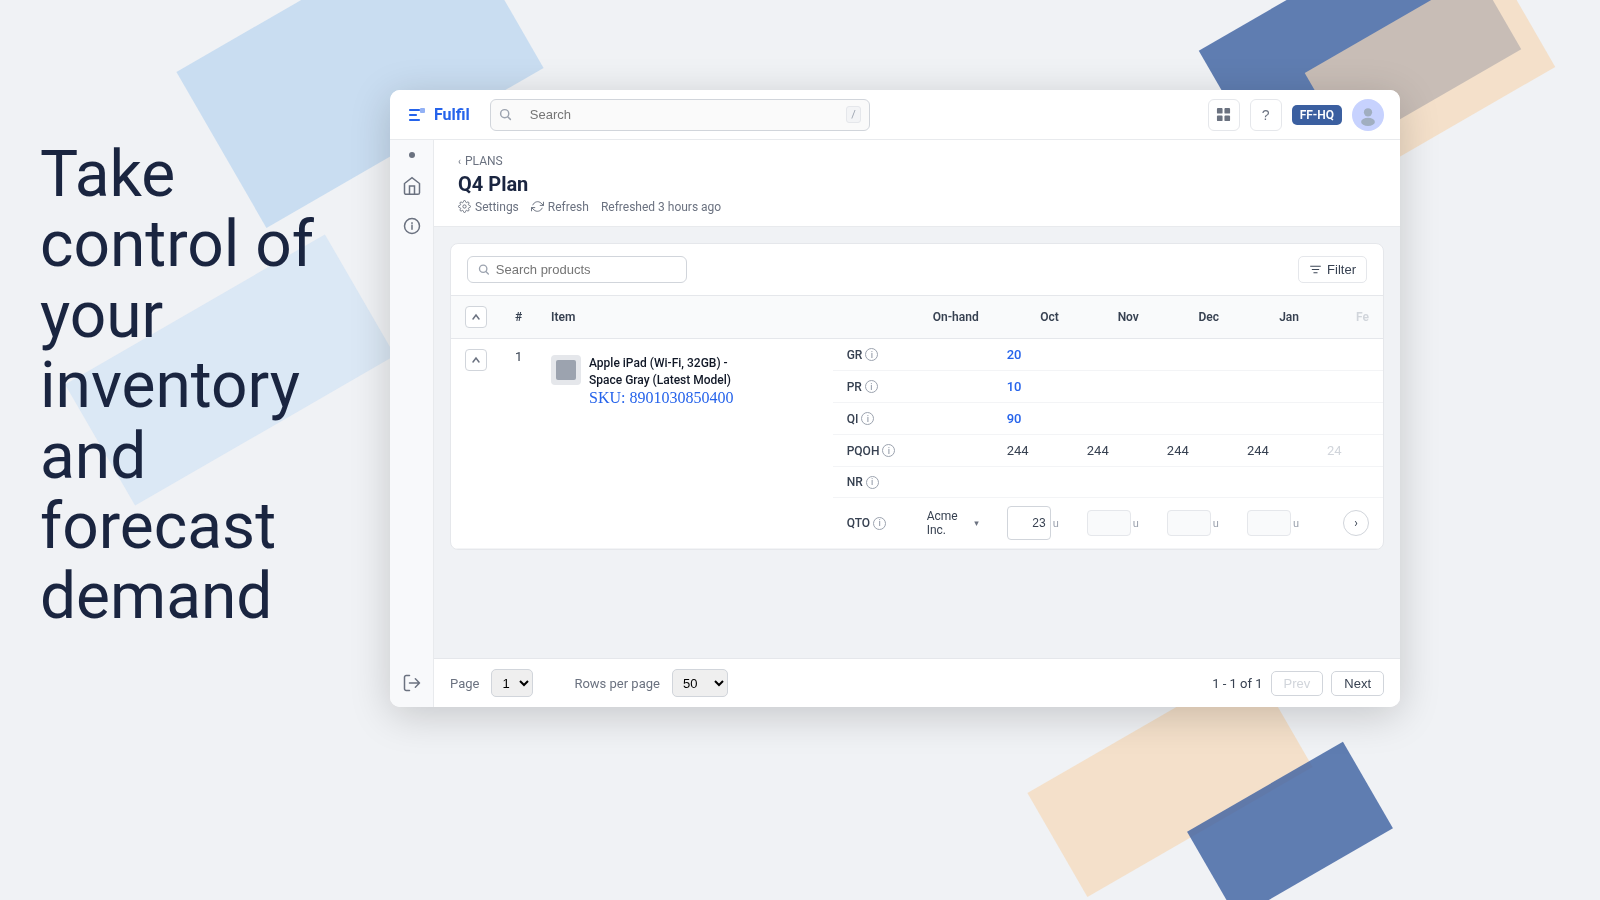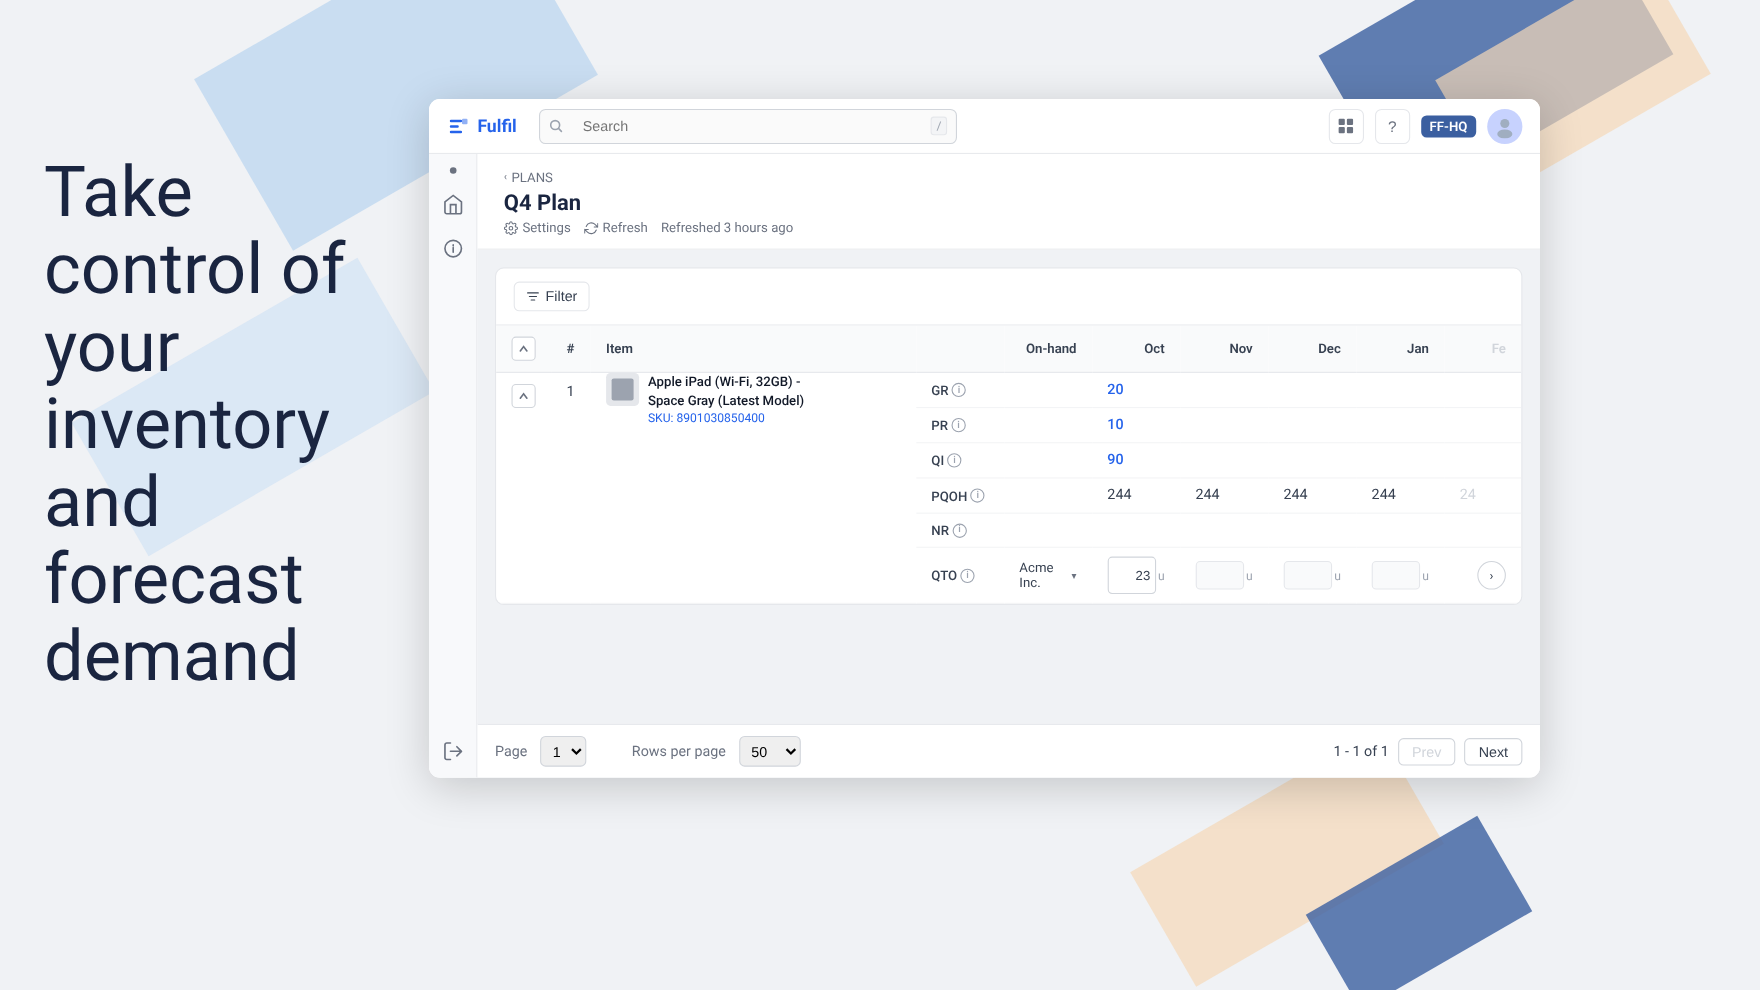--- a/index.html
+++ b/index.html
@@ -267,21 +267,21 @@
     }
     .header-actions {
       display: flex;
       align-items: center;
       gap: 12px;
       font-size: 12px;
       color: #6b7280;
     }
     .header-action-btn {
       display: flex;
-      align-items: center;
+      align-items: flex-start;
       gap: 4px;
       cursor: pointer;
     }
 
     
     .table-area {
       flex: 1;
       overflow: auto;
       padding: 16px 16px 0;
       background: #f0f2f5;
@@ -391,23 +391,24 @@
       border-radius: 2px;
     }
     .item-name {
       font-weight: 500;
       color: #111827;
       font-size: 12px;
       line-height: 1.4;
     }
     .item-sku {
       color: #2563eb;
-      font-size: 11px;
+      font-size: 16px;
       text-decoration: none;
       cursor: pointer;
+      font-family: Liberation Serif, serif;
     }
     .row-label {
       font-size: 12px;
       color: #374151;
       font-weight: 500;
       display: flex;
       align-items: center;
       gap: 3px;
     }
     .info-icon {
@@ -633,20 +634,27 @@
             <span>Refresh</span>
           </span>
           <span>Refreshed 3 hours ago</span>
         </div>
       </div>
 
       <div class="table-area">
         <div class="table-wrapper">
 
           <div class="table-toolbar">
+            <div class="product-search">
+              <svg width="13" height="13" viewBox="0 0 16 16" fill="none">
+                <circle cx="7" cy="7" r="5" stroke="#9ca3af" stroke-width="1.8"></circle>
+                <path d="M11 11l3 3" stroke="#9ca3af" stroke-width="1.8" stroke-linecap="round"></path>
+              </svg>
+              <input type="text" placeholder="Search products" style="">
+            </div>
             <button class="filter-btn">
               <svg width="13" height="13" viewBox="0 0 24 24" fill="none">
                 <line x1="3" y1="6" x2="21" y2="6" stroke="#374151" stroke-width="1.8" stroke-linecap="round"></line>
                 <line x1="6" y1="12" x2="18" y2="12" stroke="#374151" stroke-width="1.8" stroke-linecap="round"></line>
                 <line x1="9" y1="18" x2="15" y2="18" stroke="#374151" stroke-width="1.8" stroke-linecap="round"></line>
               </svg>
               <span>Filter</span>
             </button>
           </div>
 
@@ -677,21 +685,21 @@
                 <td rowspan="6" style="vertical-align:top; padding-top:10px; text-align:center;">
                   <div class="row-expand-btn">
                     <svg width="10" height="10" viewBox="0 0 10 10">
                       <path d="M2 7l3-4 3 4" stroke="#6b7280" stroke-width="1.5" fill="none" stroke-linecap="round"></path>
                     </svg>
                   </div>
                 </td>
                 <td rowspan="6" style="vertical-align:top; padding-top:10px; font-size:13px; color:#374151;">
                   <span>1</span>
                 </td>
-                <td rowspan="6" style="vertical-align:top; padding-top:0;">
+                <td rowspan="6" style="vertical-align:top; padding-top:16px;">
                   <div class="item-product">
                     <div class="item-thumb">
                       <div class="item-thumb-inner"></div>
                     </div>
                     <div>
                       <div class="item-name">Apple iPad (Wi-Fi, 32GB) -<br>Space Gray (Latest Model)</div>
                       <a class="item-sku">SKU: 8901030850400</a>
                     </div>
                   </div>
                 </td>

